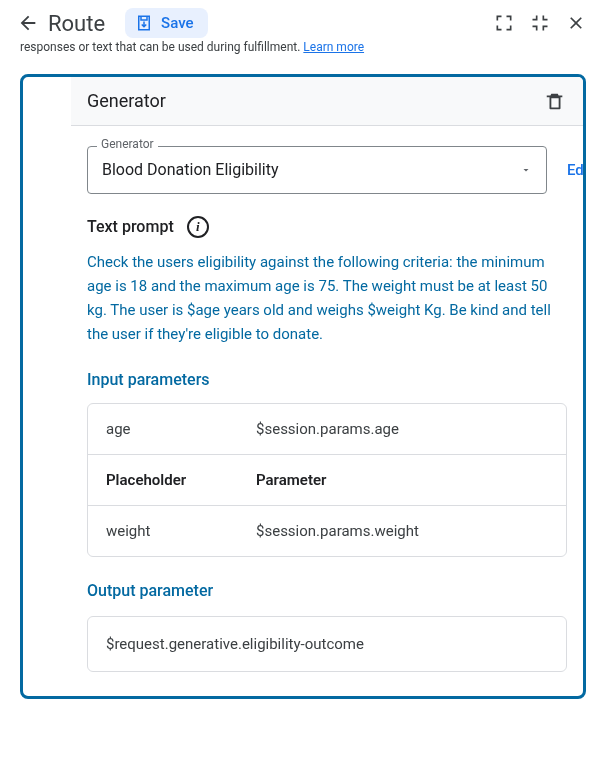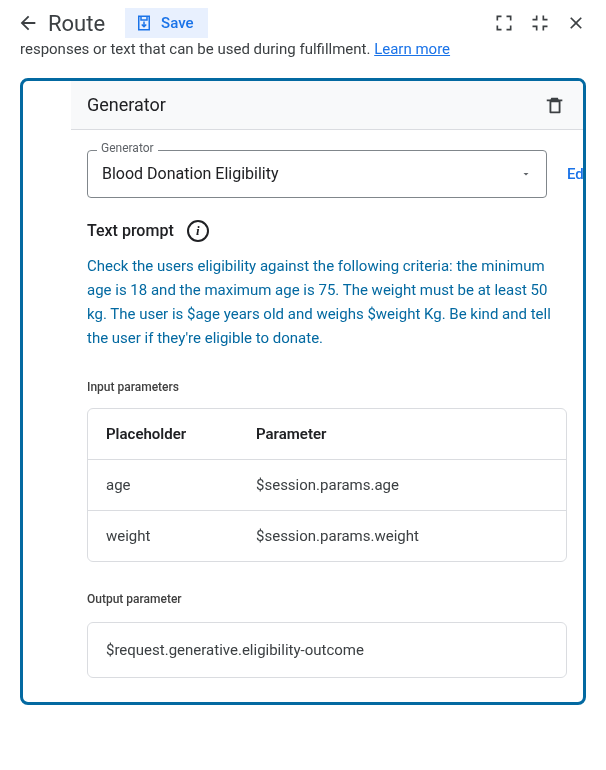--- a/index.html
+++ b/index.html
@@ -24,37 +24,37 @@
   }
   .title {
     font-size: 22px;
     font-weight: 400;
     color: #3c4043;
     margin-right: 12px;
   }
   .save-btn {
     background: #e8f0fe;
     color: #1a73e8;
-    border-radius: 0;
+    border-radius: 8px;
     padding: 6px 14px 6px 10px;
     display: inline-flex;
     align-items: center;
     gap: 8px;
     font-size: 15px;
     font-weight: 500;
     cursor: pointer;
   }
   .spacer { flex: 1; }
   .icon-btn {
     width: 28px; height: 28px;
     display: flex; align-items: center; justify-content: center;
     cursor: pointer;
   }
   .intro-text {
-    font-size: 15px;
+    font-size: 12px;
     color: #3c4043;
     padding: 0 20px;
     line-height: 1.3;
     white-space: nowrap;
     overflow: hidden;
     position: relative;
     top: -2px;
   }
   .intro-text a { color: #1a73e8; text-decoration: underline; }
   .card {
@@ -143,24 +143,24 @@
     font-size: 13px;
     line-height: 1;
   }
   .prompt-text {
     margin-top: 12px;
     font-size: 15px;
     color: #0369a1;
     line-height: 1.6;
   }
   .subheader {
-    margin-top: 30px;
-    font-size: 12px;
-    font-weight: 500;
-    color: #404040;
+    margin-top: 24px;
+    font-size: 16px;
+    font-weight: 500;
+    color: #0369a1;
   }
   .params-table {
     margin-top: 14px;
     border: 1px solid #dadce0;
     border-radius: 6px;
     overflow: hidden;
   }
   .params-table .row {
     display: flex;
     border-bottom: 1px solid #dadce0;
@@ -248,29 +248,29 @@
 
     <div class="section-label">
       <span>Text prompt</span>
       <span class="info-icon">i</span>
     </div>
     <div class="prompt-text">Check the users eligibility against the following criteria: the minimum age is 18 and the maximum age is 75. The weight must be at least 50 kg. The user is $age years old and weighs $weight Kg. Be kind and tell the user if they're eligible to donate.</div>
 
     <div class="subheader">Input parameters</div>
 
     <div class="params-table">
+      <div class="row">
+        <div class="cell c1">age</div>
+        <div class="cell c2">$session.params.age</div>
+      </div>
       <div class="row header">
         <div class="cell c1">Placeholder</div>
         <div class="cell c2">Parameter</div>
       </div>
       <div class="row">
-        <div class="cell c1">age</div>
-        <div class="cell c2">$session.params.age</div>
-      </div>
-      <div class="row">
         <div class="cell c1">weight</div>
         <div class="cell c2">$session.params.weight</div>
       </div>
     </div>
 
     <div class="subheader">Output parameter</div>
     <div class="output-box">$request.generative.eligibility-outcome</div>
 
   </div>
 </div>

